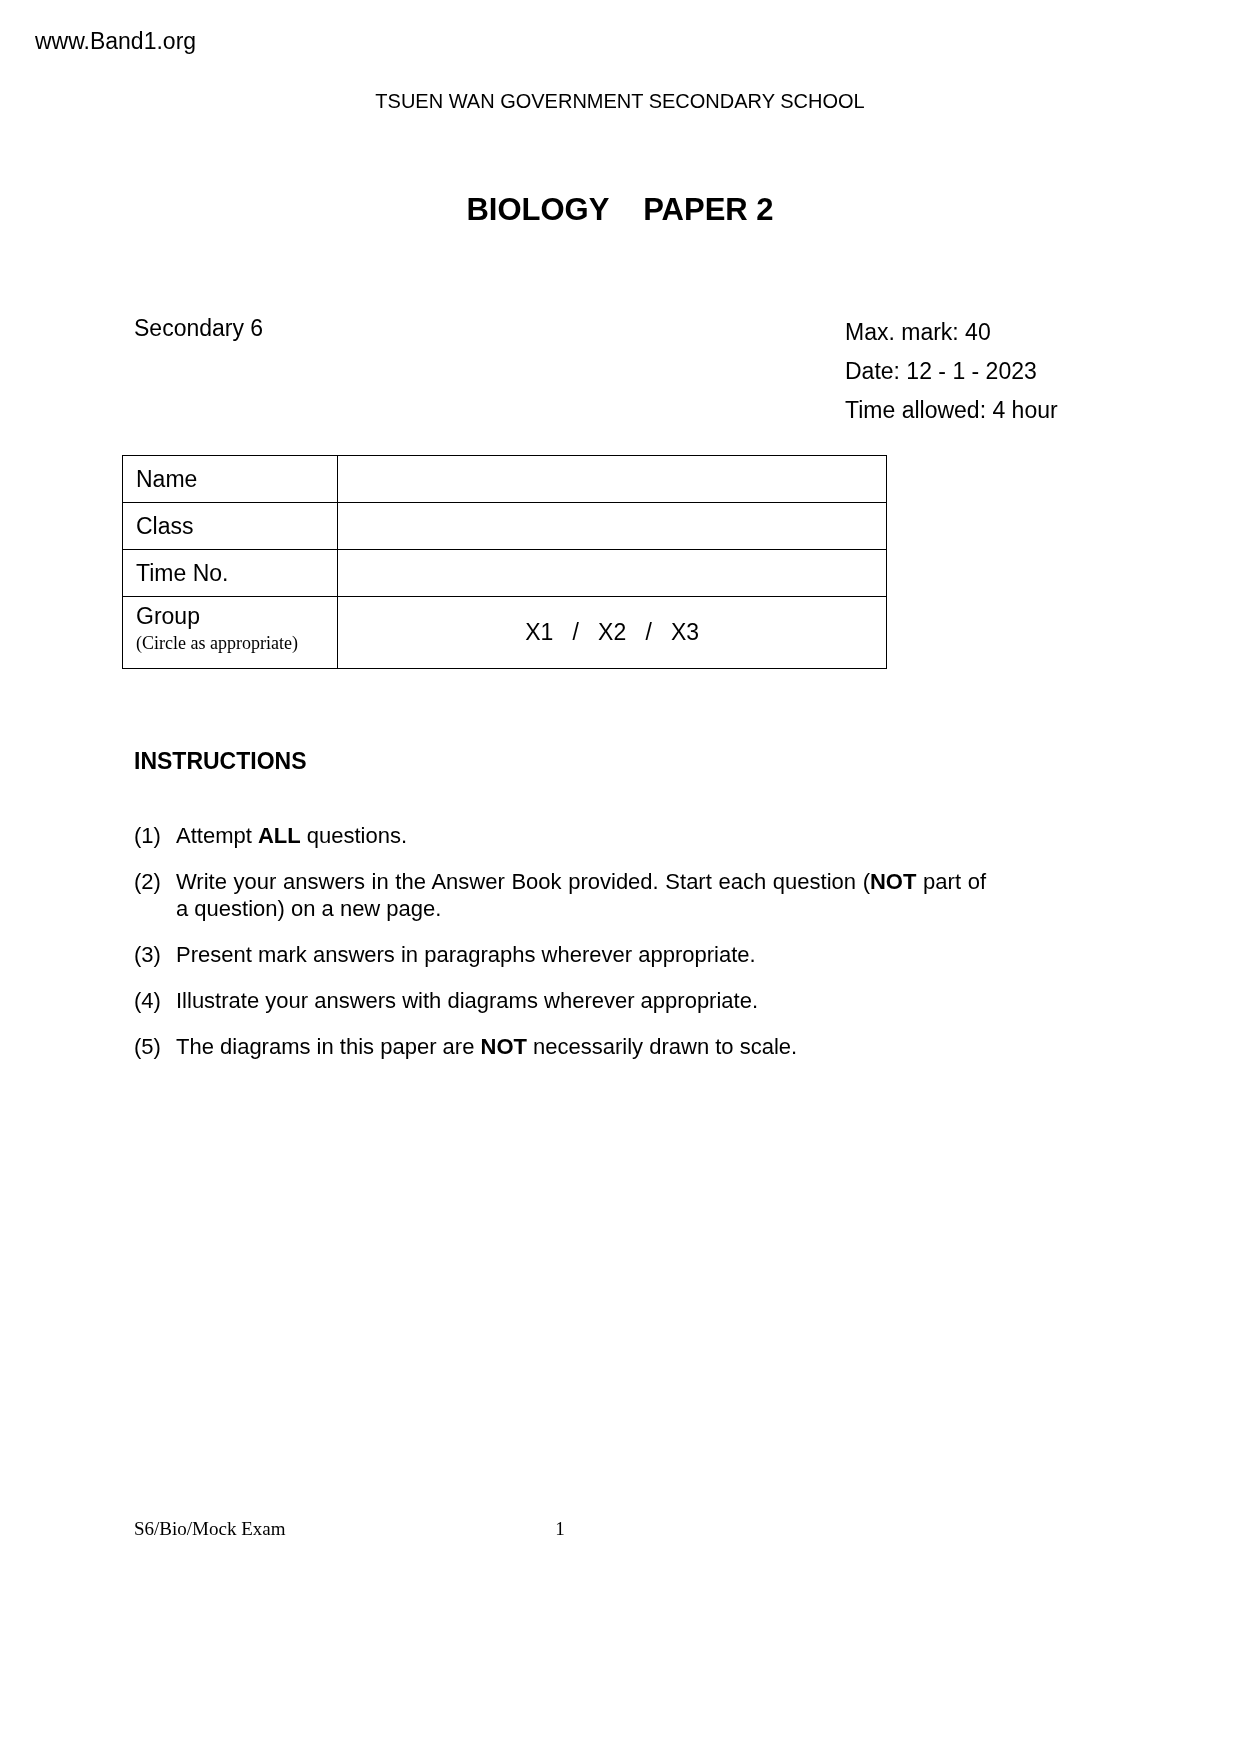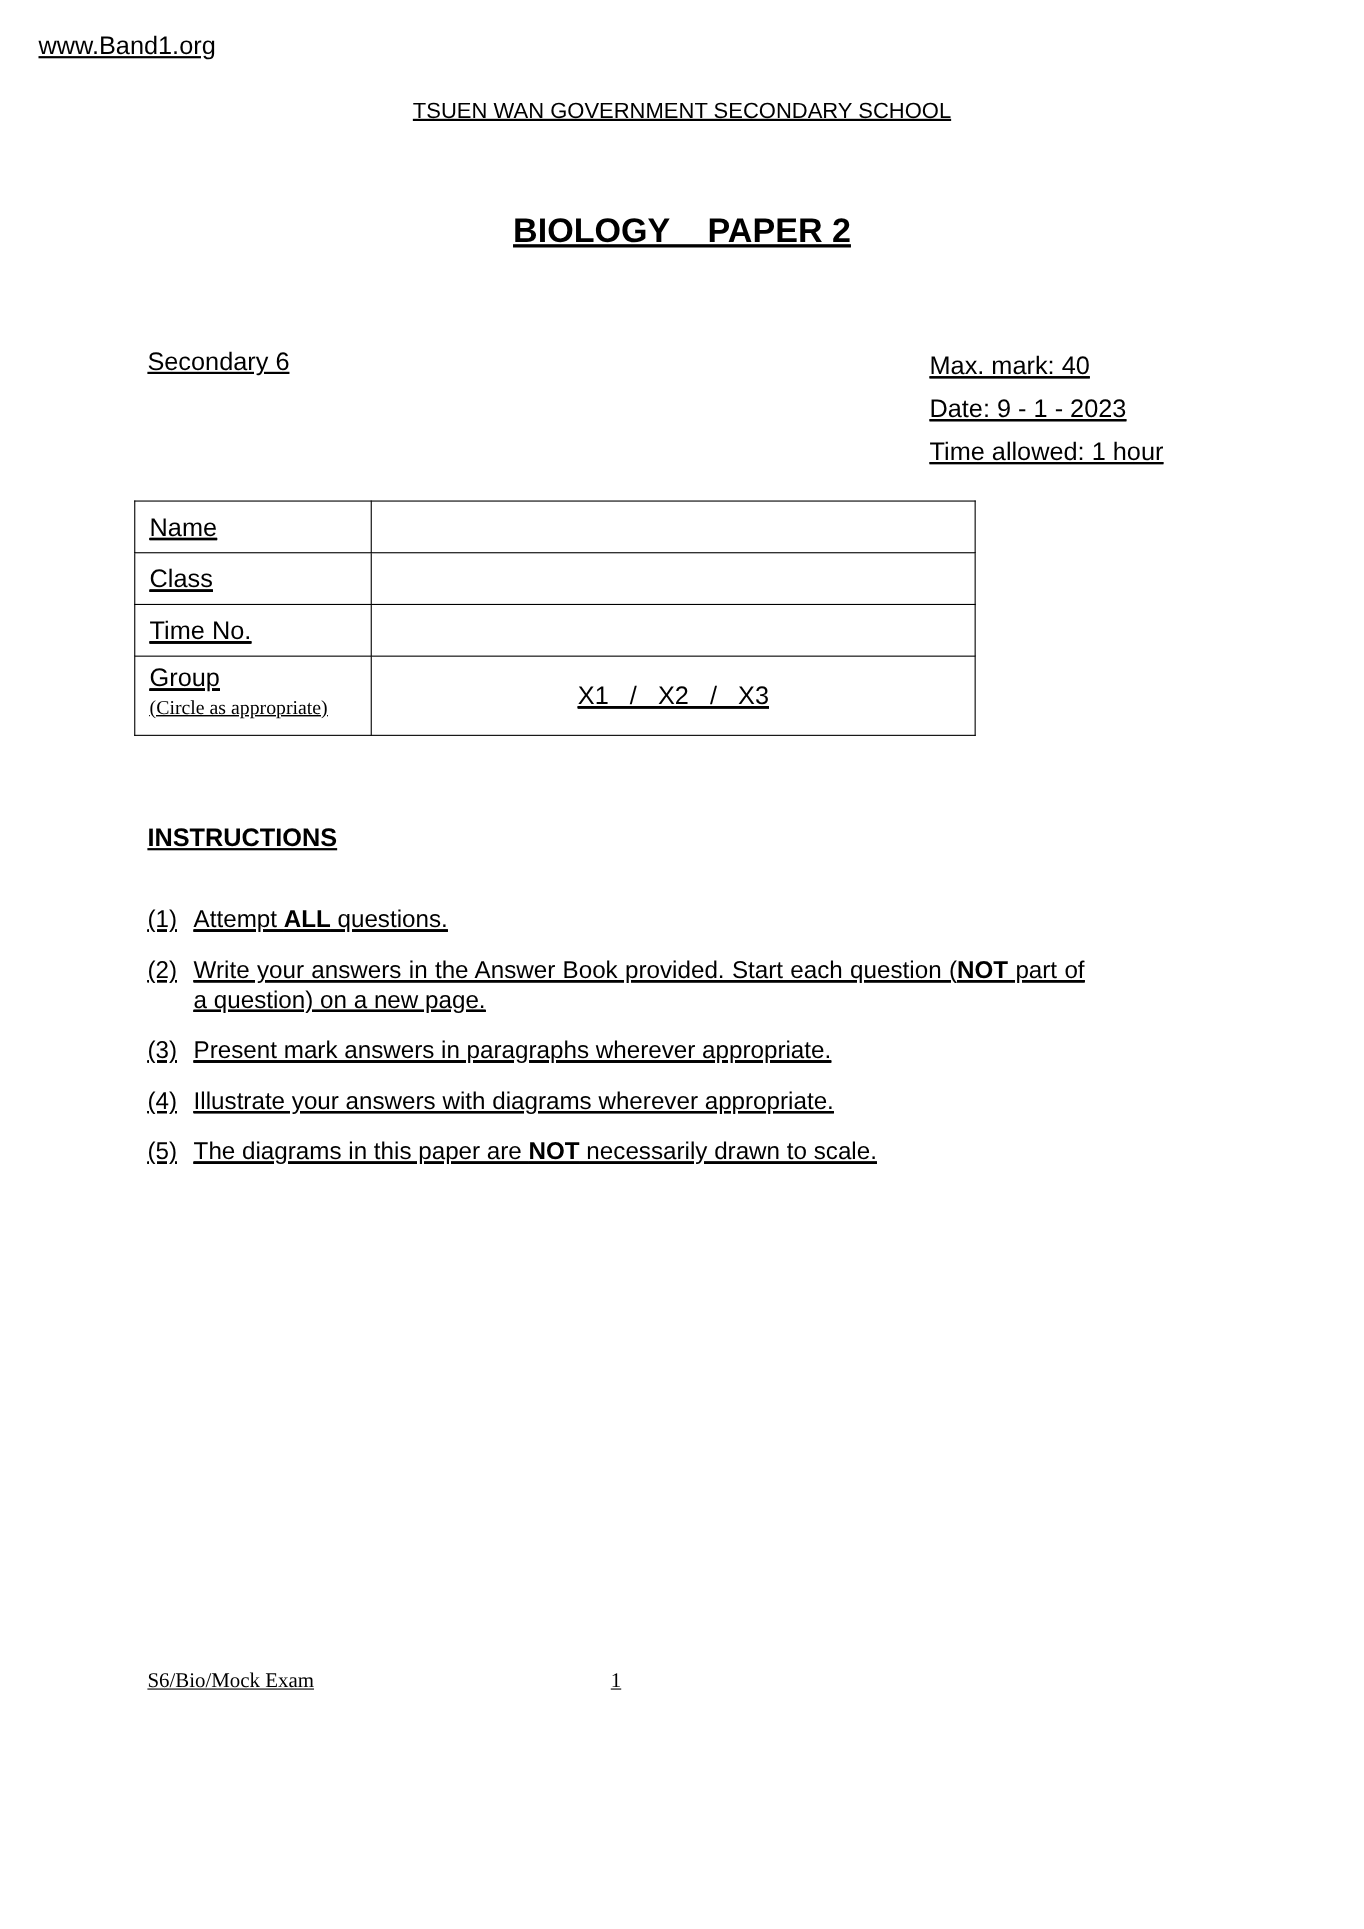--- a/index.html
+++ b/index.html
@@ -1,15 +1,15 @@
 <!DOCTYPE html>
 <html><head>
 <meta charset="utf-8">
 <style>
-  * { margin: 0; padding: 0; box-sizing: border-box; text-decoration: underline; }
+  * { margin: 0; padding: 0; box-sizing: border-box; }
   html, body { background: #ffffff; }
   .page {
     position: relative;
     width: 1240px;
     height: 1754px;
     background: #ffffff;
     color: #000000;
     font-family: "Liberation Sans", sans-serif;
     overflow: hidden;
   }
@@ -139,22 +139,22 @@
 
   <div class="site-url">www.Band1.org</div>
 
   <div class="school-name">TSUEN WAN GOVERNMENT SECONDARY SCHOOL</div>
   <div class="paper-title">BIOLOGY    PAPER 2</div>
 
   <div class="class-level">Secondary 6</div>
 
   <div class="right-info">
     <div>Max. mark: 40</div>
-    <div>Date: 9 - 1 - 2023</div>
-    <div>Time allowed: 1 hour</div>
+    <div>Date: 12 - 1 - 2023</div>
+    <div>Time allowed: 4 hour</div>
   </div>
 
   <table class="student-table">
     <tbody>
       <tr class="row-std">
         <td class="label-cell">Name</td>
         <td class="value-cell"></td>
       </tr>
       <tr class="row-std">
         <td class="label-cell">Class</td>

